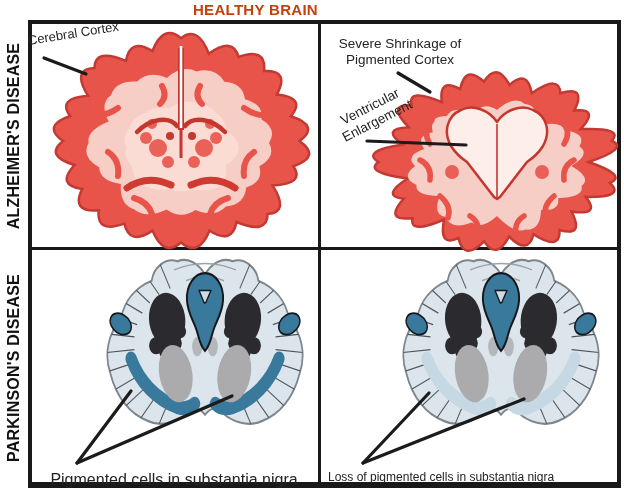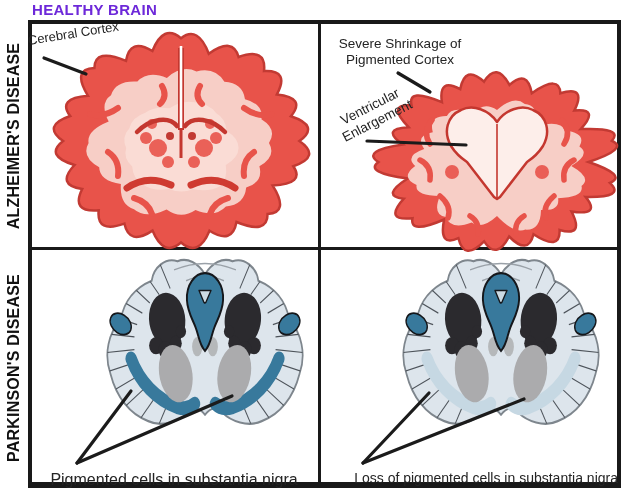--- a/index.html
+++ b/index.html
@@ -1,20 +1,20 @@
 <!DOCTYPE html>
 <html><head>
 <meta charset="utf-8">
 <style>
   html,body{margin:0;padding:0;background:#fff;}
   #stage{position:relative;width:624px;height:493px;background:#fff;overflow:hidden;
          font-family:"Liberation Sans",sans-serif;color:#1a1a1a;}
   #art{position:absolute;left:0;top:0;pointer-events:none;}
   .hdr{position:absolute;top:1px;font-weight:bold;font-size:15px;letter-spacing:.3px;
-       text-align:left;color:#6d28d9;}
+       text-align:right;color:#c2410c;}
   .row-label{position:absolute;width:224px;text-align:center;font-weight:bold;font-size:16px;
        letter-spacing:.2px;color:#111;transform:rotate(-90deg);transform-origin:center;line-height:20px;}
   .ann{position:absolute;color:#242424;line-height:1.22;}
   .frame{position:absolute;left:28px;top:20px;width:593px;height:468px;box-sizing:border-box;
        border:4px solid #191919;border-bottom-width:6px;}
   .vdiv{position:absolute;left:318px;top:20px;width:3px;height:468px;background:#191919;}
   .hdiv{position:absolute;left:28px;top:247px;width:593px;height:3px;background:#191919;}
 </style>
 </head>
 <body>
@@ -201,14 +201,14 @@
   <div class="ann" style="left:28px;top:33px;font-size:13px;transform:rotate(-9deg);transform-origin:left center;">Cerebral Cortex</div>
 
   <div class="ann" style="left:331px;top:36px;width:138px;font-size:13.5px;text-align:center;white-space:pre-line;">Severe Shrinkage of
 Pigmented Cortex</div>
 
   <div class="ann" style="left:318px;top:98px;width:112px;font-size:13.5px;text-align:center;white-space:pre-line;transform:rotate(-27deg);">Ventricular
 Enlargement</div>
 
   <div class="ann" style="left:33px;top:470px;width:282px;font-size:16px;text-align:center;white-space:nowrap;">Pigmented cells in substantia nigra</div>
 
-  <div class="ann" style="left:328px;top:470px;width:290px;font-size:14px;text-align:right;white-space:nowrap;">Loss of pigmented cells in substantia nigra</div>
+  <div class="ann" style="left:328px;top:470px;width:290px;font-size:12px;text-align:left;white-space:nowrap;">Loss of pigmented cells in substantia nigra</div>
 </div>
 
 </body></html>

